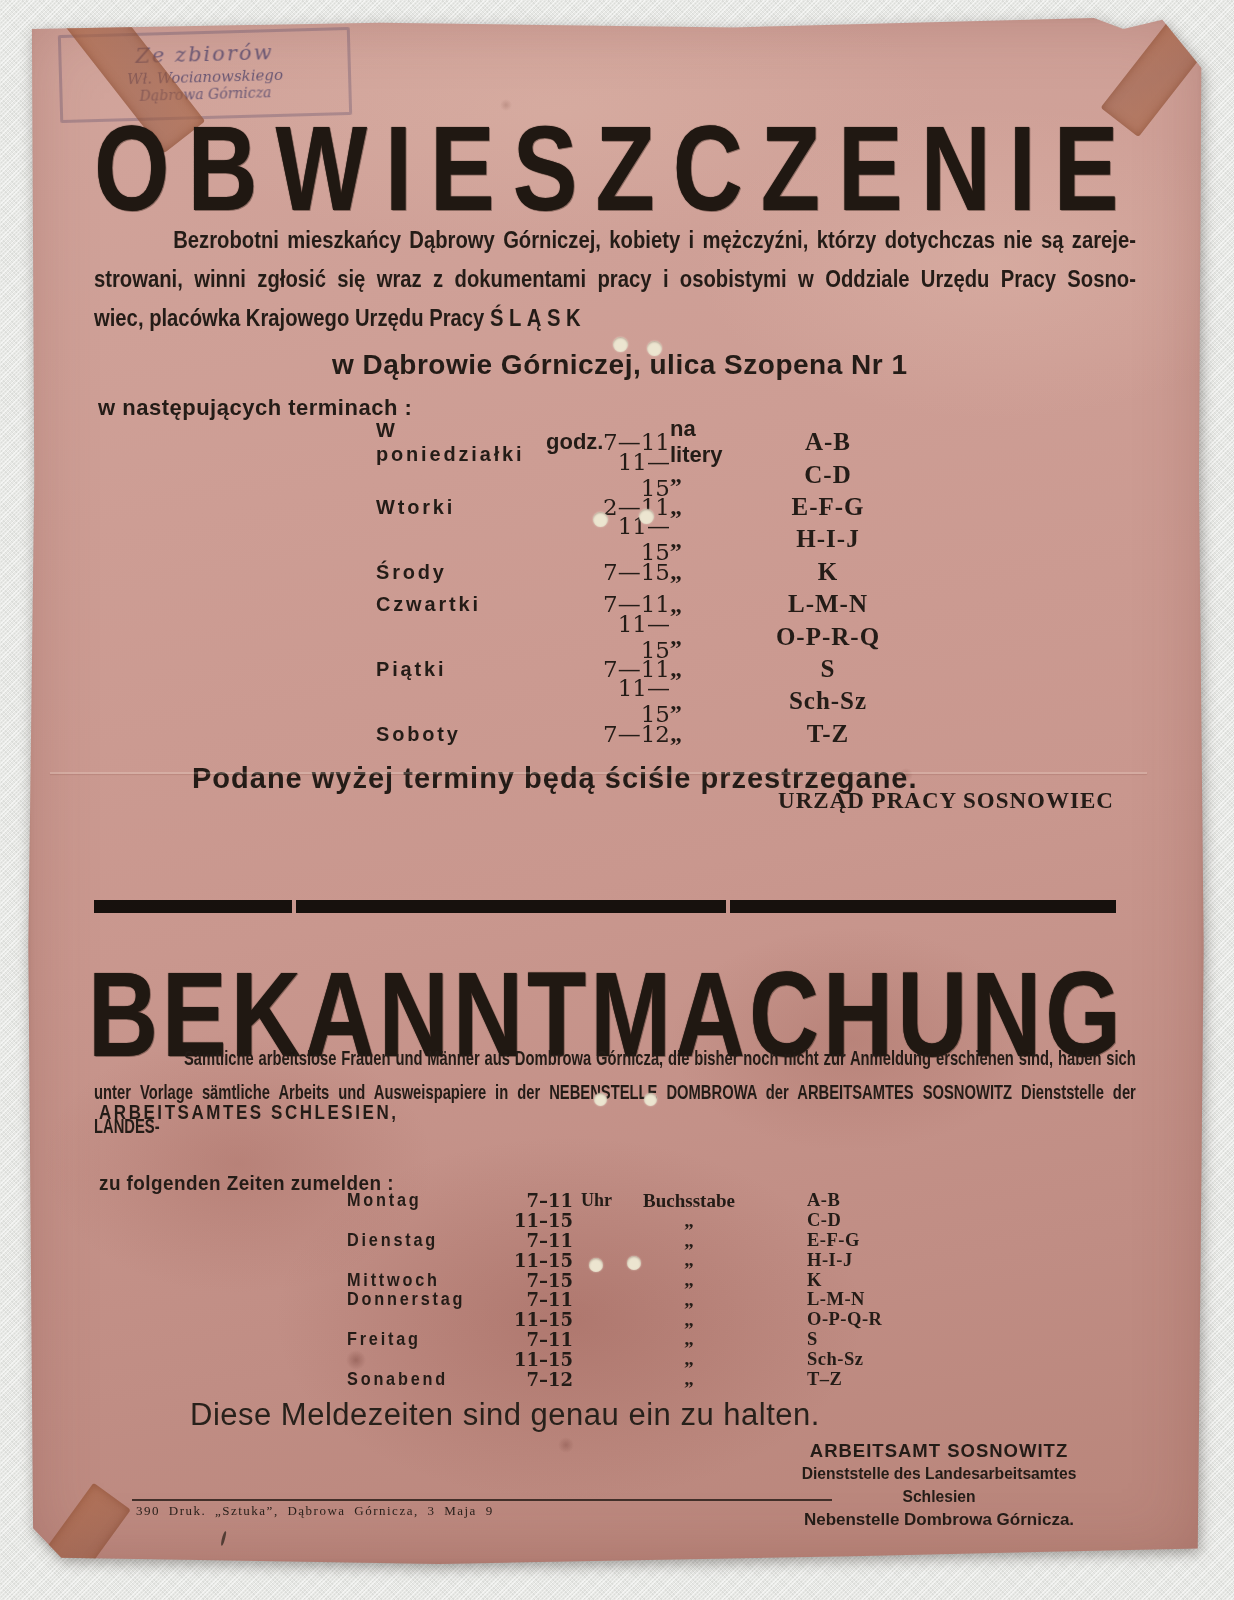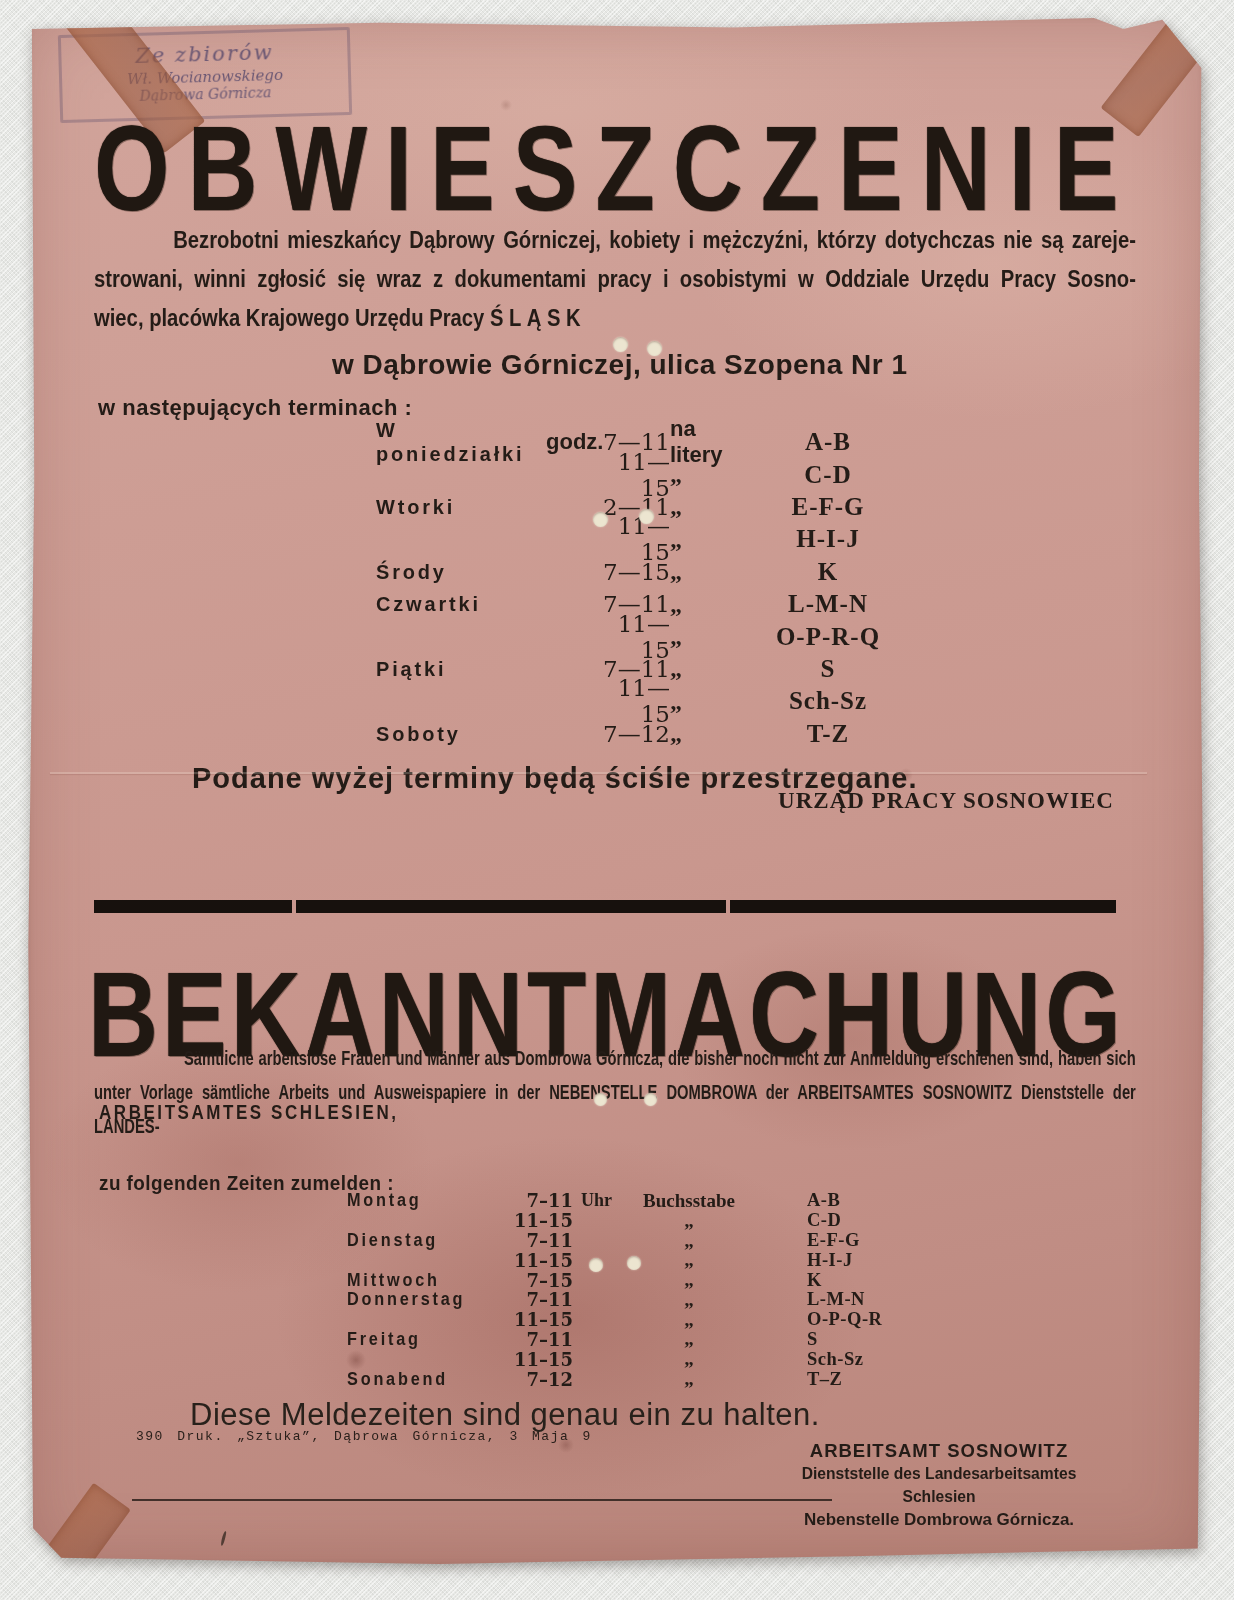--- a/index.html
+++ b/index.html
@@ -103,21 +103,21 @@
   .de-sig .l2{font-size:17px;transform:scaleX(.92);transform-origin:center top;}
   .de-sig .l3{font-size:17px;}
 
   .divider{position:absolute;left:68px;top:885px;width:1022px;height:13px;display:flex;}
   .divider .seg{background:#17110d;height:100%;}
   .divider .s1{width:198px;margin-right:4px;}
   .divider .s2{width:430px;margin-right:4px;}
   .divider .s3{flex:1;}
 
   .imprint-line{position:absolute;left:106px;top:1484px;width:700px;height:2px;background:rgba(35,25,20,.8);}
-  .imprint{position:absolute;left:110px;top:1414px;font-family:Liberation Mono, monospace;font-size:13px;
+  .imprint{position:absolute;left:110px;top:1488px;font-family:Liberation Serif, serif;font-size:13px;
     letter-spacing:1.5px;word-spacing:4px;color:#2a201b;}
 </style>
 </head>
 <body>
 
 <div class="poster-wrap">
   <div class="poster">
 
     <div class="stamp">
       <div class="s1">Ze zbiorów</div>

